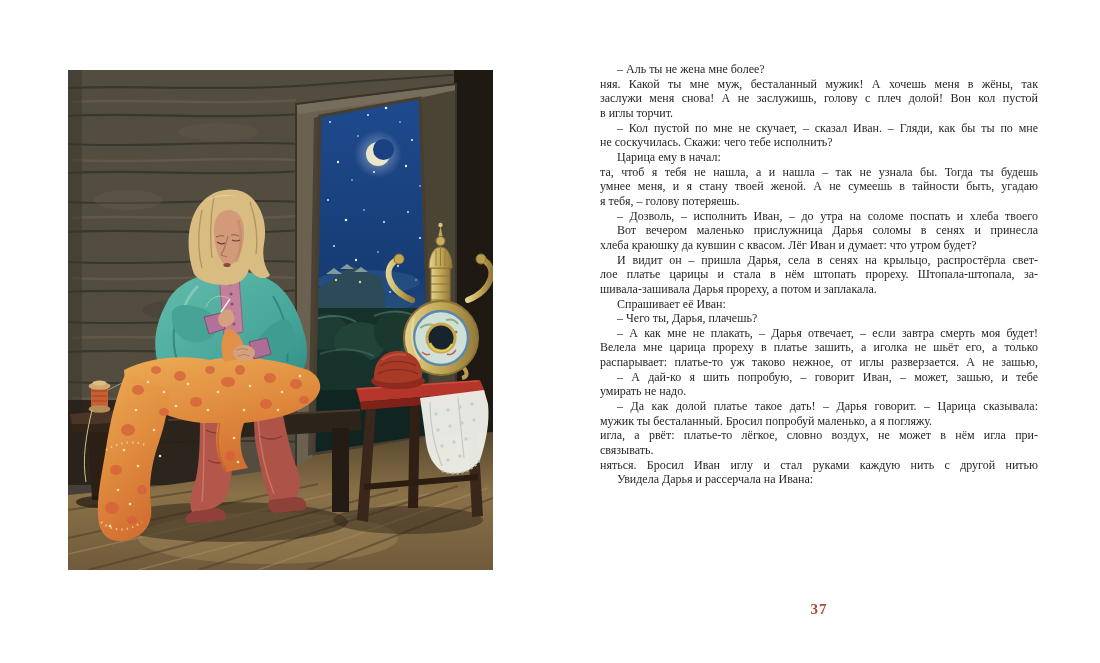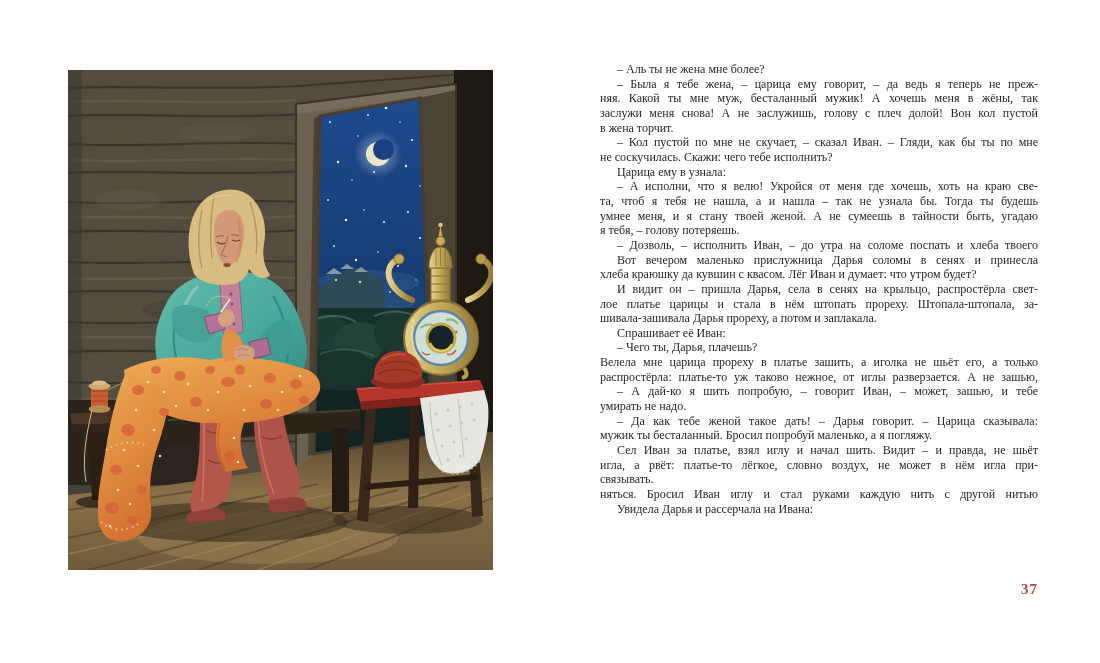--- a/index.html
+++ b/index.html
@@ -13,22 +13,22 @@
     position:absolute;left:600px;top:62px;width:438px;
     color:#262626;font-size:12px;line-height:14.66px;
   }
   .line{
     text-align:justify;text-align-last:justify;
     white-space:nowrap;overflow:visible;
   }
   .line.end{text-align-last:left;}
   .line.indent{text-indent:17px;}
   .page-number{
-    position:absolute;left:600px;top:581px;width:438px;
-    text-align:right;font-size:15px;font-weight:bold;letter-spacing:1px;
+    position:absolute;left:600px;top:601px;width:438px;
+    text-align:center;font-size:15px;font-weight:bold;letter-spacing:1px;
   }
 </style>
 </head>
 <body>
 
 <figure class="illustration" role="img" style="margin:0" aria-label="Watercolor illustration: fair-haired Ivan sits on a bench in a dark log hut at night, sewing a patterned orange dress spread over his lap. Through an open doorway a deep blue starry sky with a crescent moon and dark trees are visible. At left a small stool holds a spool of thread; at right stand a golden ring-shaped ewer, a red stool with a brown hat and a white lace cloth.">
 <svg viewBox="0 0 425 500" xmlns="http://www.w3.org/2000/svg">
   <defs>
     <linearGradient id="sky" x1="0" y1="0" x2="0" y2="1">
       <stop offset="0" stop-color="#1e4a8e"></stop>
@@ -370,45 +370,43 @@
           <circle cx="392" cy="386" r="1.7"></circle>
     </g>
     <path d="M362,332 C362,352 366,376 374,396 M390,328 C392,348 394,368 396,388" stroke="#c4cabe" stroke-width="1.2" fill="none"></path>
     <path d="M374,401 C388,407 404,402 412,390" stroke="#b8beb4" stroke-width="2" stroke-dasharray="2 3" fill="none"></path>
   </g>
 </svg>
 </figure>
 
 <div class="text-col" id="textCol">
     <div class="line indent end">– Аль ты не жена мне более?</div>
-    <div class="line indent">– Была я тебе жена, – царица ему говорит, – да ведь я теперь не преж-</div>
     <div class="line">няя. Какой ты мне муж, бесталанный мужик! А хочешь меня в жёны, так</div>
     <div class="line">заслужи меня снова! А не заслужишь, голову с плеч долой! Вон кол пустой</div>
-    <div class="line end">в жена торчит.</div>
+    <div class="line end">в иглы торчит.</div>
     <div class="line indent">– Кол пустой по мне не скучает, – сказал Иван. – Гляди, как бы ты по мне</div>
     <div class="line end">не соскучилась. Скажи: чего тебе исполнить?</div>
-    <div class="line indent end">Царица ему в узнала:</div>
-    <div class="line indent">– А исполни, что я велю! Укройся от меня где хочешь, хоть на краю све-</div>
+    <div class="line indent end">Царица ему в начал:</div>
     <div class="line">та, чтоб я тебя не нашла, а и нашла – так не узнала бы. Тогда ты будешь</div>
     <div class="line">умнее меня, и я стану твоей женой. А не сумеешь в тайности быть, угадаю</div>
     <div class="line end">я тебя, – голову потеряешь.</div>
     <div class="line indent">– Дозволь, – исполнить Иван, – до утра на соломе поспать и хлеба твоего</div>
     <div class="line indent">Вот вечером маленько прислужница Дарья соломы в сенях и принесла</div>
     <div class="line end">хлеба краюшку да кувшин с квасом. Лёг Иван и думает: что утром будет?</div>
     <div class="line indent">И видит он – пришла Дарья, села в сенях на крыльцо, распростёрла свет-</div>
     <div class="line">лое платье царицы и стала в нём штопать прореху. Штопала-штопала, за-</div>
     <div class="line end">шивала-зашивала Дарья прореху, а потом и заплакала.</div>
     <div class="line indent end">Спрашивает её Иван:</div>
     <div class="line indent end">– Чего ты, Дарья, плачешь?</div>
+    <div class="line indent">– А как мне не плакать, – Дарья отвечает, – если завтра смерть моя будет!</div>
     <div class="line">Велела мне царица прореху в платье зашить, а иголка не шьёт его, а только</div>
-    <div class="line">распростёрла: платье-то уж таково нежное, от иглы разверзается. А не зашью,</div>
+    <div class="line">распарывает: платье-то уж таково нежное, от иглы разверзается. А не зашью,</div>
     <div class="line indent">– А дай-ко я шить попробую, – говорит Иван, – может, зашью, и тебе</div>
     <div class="line end">умирать не надо.</div>
-    <div class="line indent">– Да как тебе женой такое дать! – Дарья говорит. – Царица сказывала:</div>
+    <div class="line indent">– Да как долой платье такое дать! – Дарья говорит. – Царица сказывала:</div>
     <div class="line end">мужик ты бесталанный. Бросил попробуй маленько, а я погляжу.</div>
-    <div class="line indent">Сел Иван за платье, взял иглу и начал шить. Видит – и правда, не шьёт</div>
     <div class="line">игла, а рвёт: платье-то лёгкое, словно воздух, не может в нём игла при-</div>
     <div class="line end">связывать.</div>
     <div class="line">няться. Бросил Иван иглу и стал руками каждую нить с другой нитью</div>
     <div class="line indent end">Увидела Дарья и рассерчала на Ивана:</div>
   </div>
 
 <div class="page-number" style="color: rgb(176, 73, 58);">37</div>
 
 </body></html>

